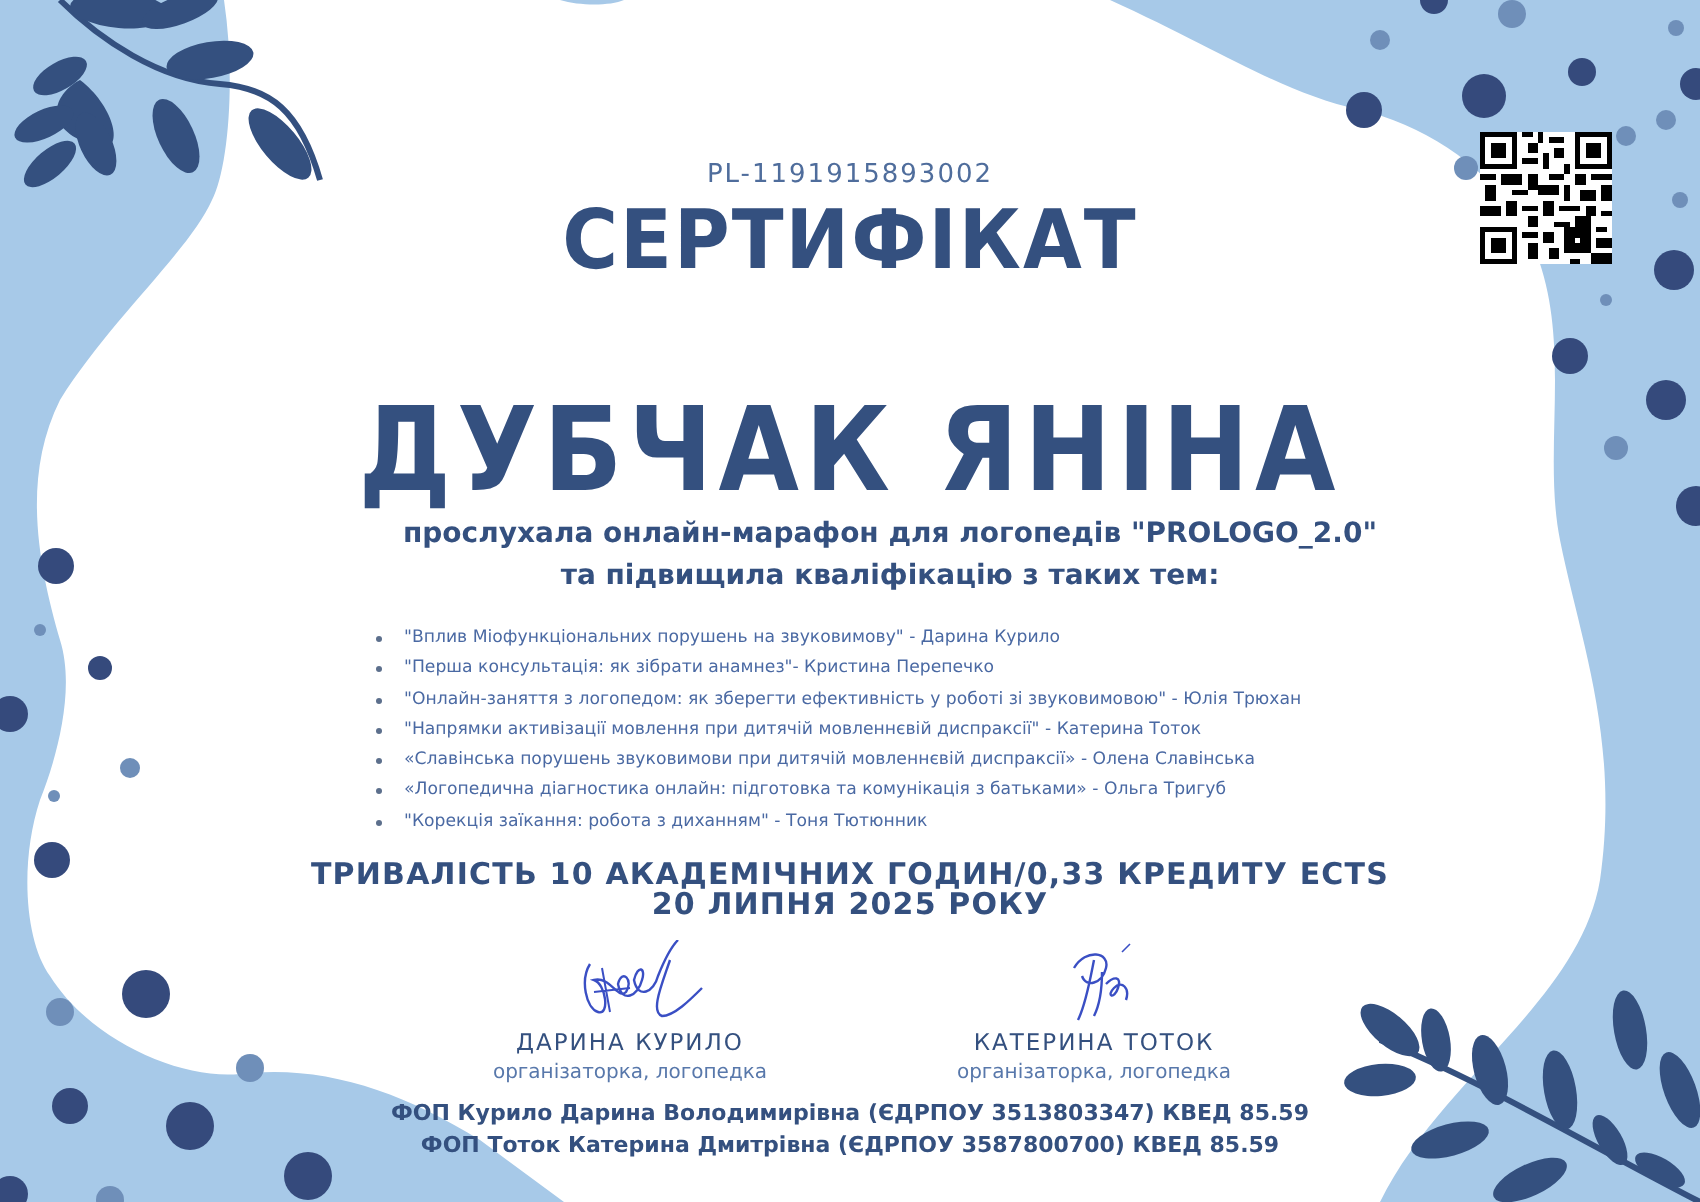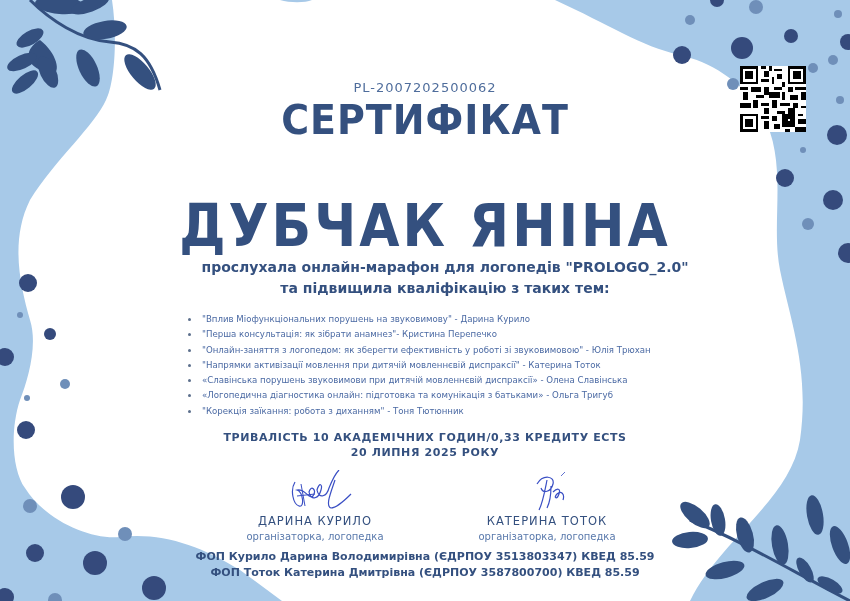--- a/index.html
+++ b/index.html
@@ -38,21 +38,21 @@
     }
     .topic {
       position: relative; padding-left: 14px; font-size: 8.6px; color: #4a69a3; line-height: 15.3px;
       white-space: nowrap;
     }
     .topic-bullet {
       position: absolute; left: 0; top: 6px; width: 3px; height: 3px; border-radius: 50%; background: #5c6f8c;
     }
     .duration {
       position: absolute; top: 430px; left: 0; width: 850px;
-      font-size: 11px; font-weight: bold; letter-spacing: 0.6px; color: #34507f; line-height: 15px;
+      font-size: 15px; font-weight: bold; letter-spacing: 0.6px; color: #34507f; line-height: 15px;
     }
     .signer { position: absolute; top: 470px; width: 190px; text-align: center; }
     .signer-1 { left: 220px; }
     .signer-2 { left: 452px; }
     .signature { height: 44px; display: block; margin: 0 auto; }
     .signer-name {
       font-size: 11.5px; font-weight: normal; letter-spacing: 1px; color: #34507f; margin-top: 0px;
     }
     .signer-role { font-size: 10px; color: #5878ab; margin-top: 3px; }
     .legal {
@@ -188,21 +188,21 @@
         <rect x="13" y="22" width="2" height="2"></rect>
         <rect x="22" y="18" width="2" height="1"></rect>
       <rect x="22" y="20" width="3" height="2"></rect>
         <rect x="21" y="23" width="4" height="2"></rect>
         <rect x="17" y="24" width="2" height="1"></rect>
     </g>
     <rect x="18" y="20" width="1" height="1" fill="#fff"></rect>
   </svg>
 
   <div class="content">
-    <div class="cert-id">PL-2007202500062</div>
+    <div class="cert-id">PL-1191915893002</div>
     <div class="cert-title">СЕРТИФІКАТ</div>
     <div class="recipient">ДУБЧАК ЯНІНА</div>
 
     <div class="desc">
       <div>прослухала онлайн-марафон для логопедів "PROLOGO_2.0"</div>
       <div>та підвищила кваліфікацію з таких тем:</div>
     </div>
 
     <ul class="topics">
       <li class="topic"><span class="topic-bullet"></span><span>"Вплив Міофункціональних порушень на звуковимову" - Дарина Курило</span></li>

